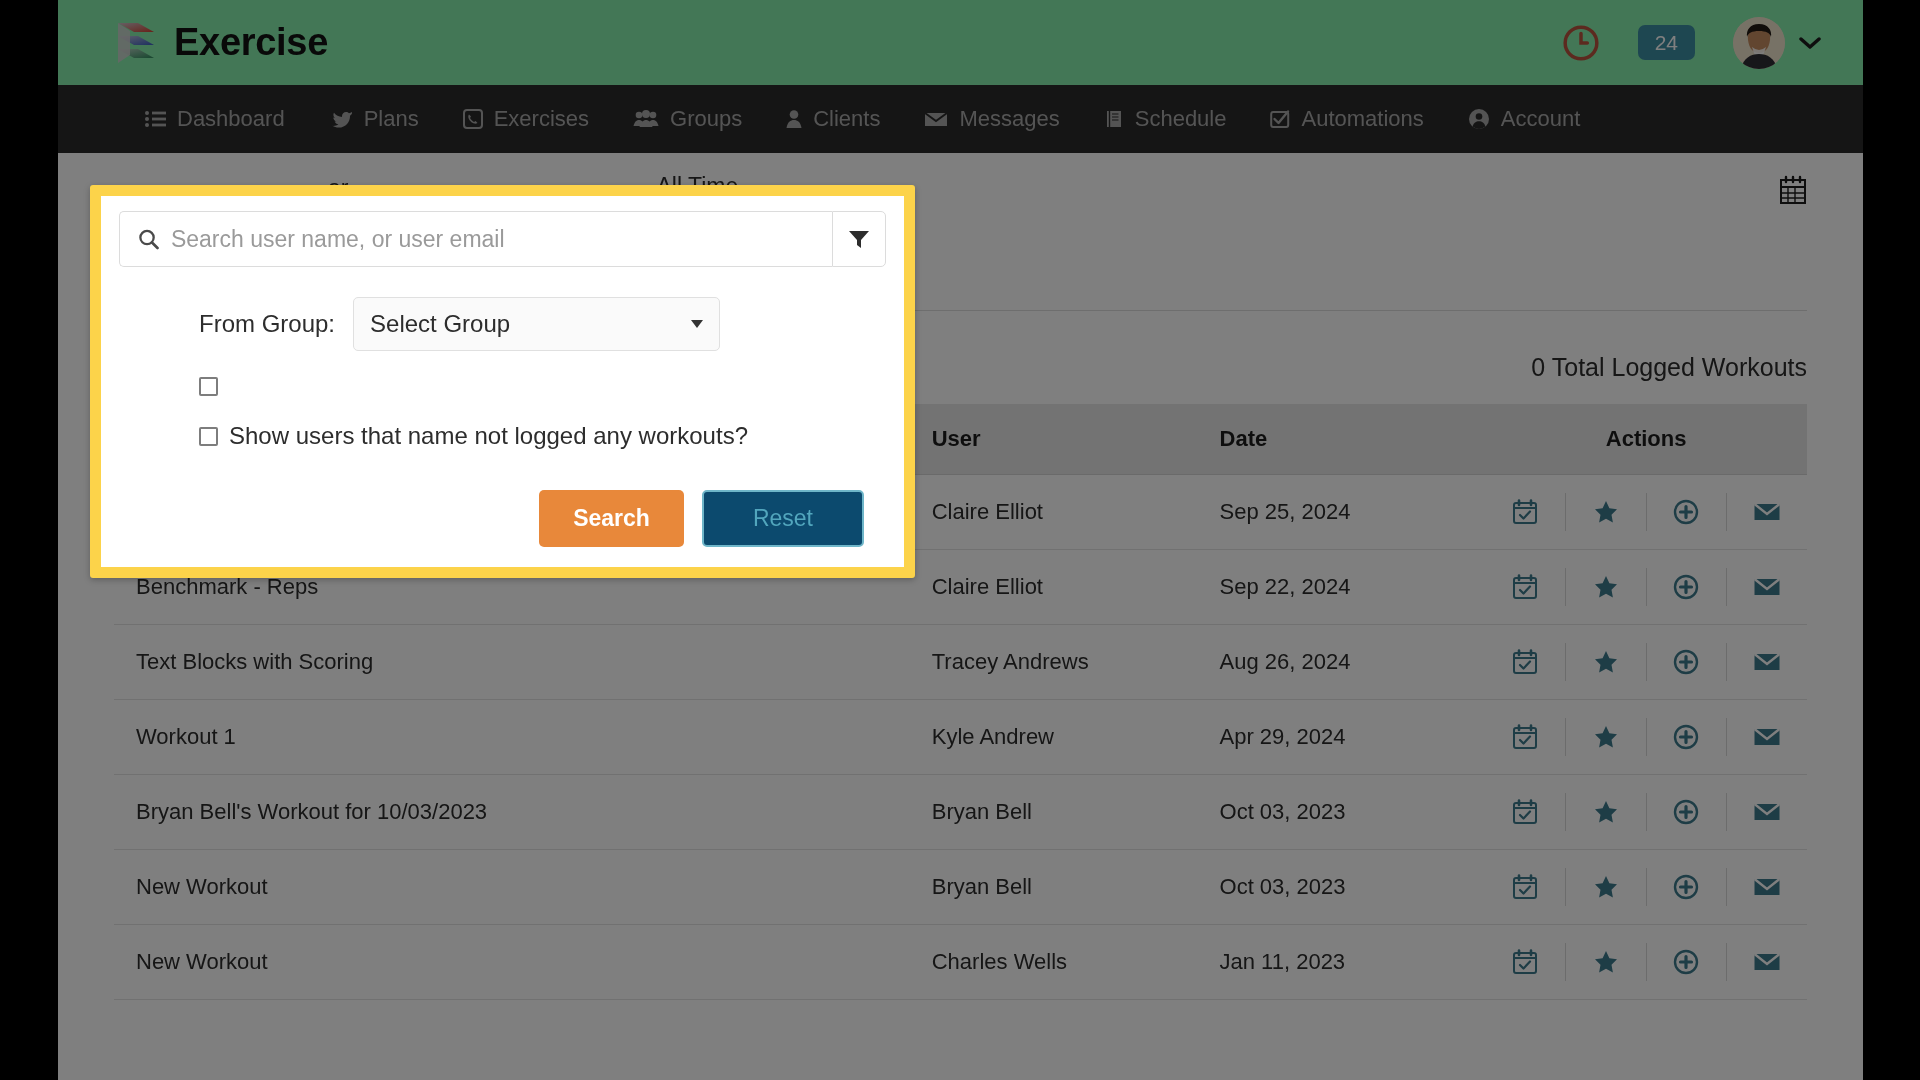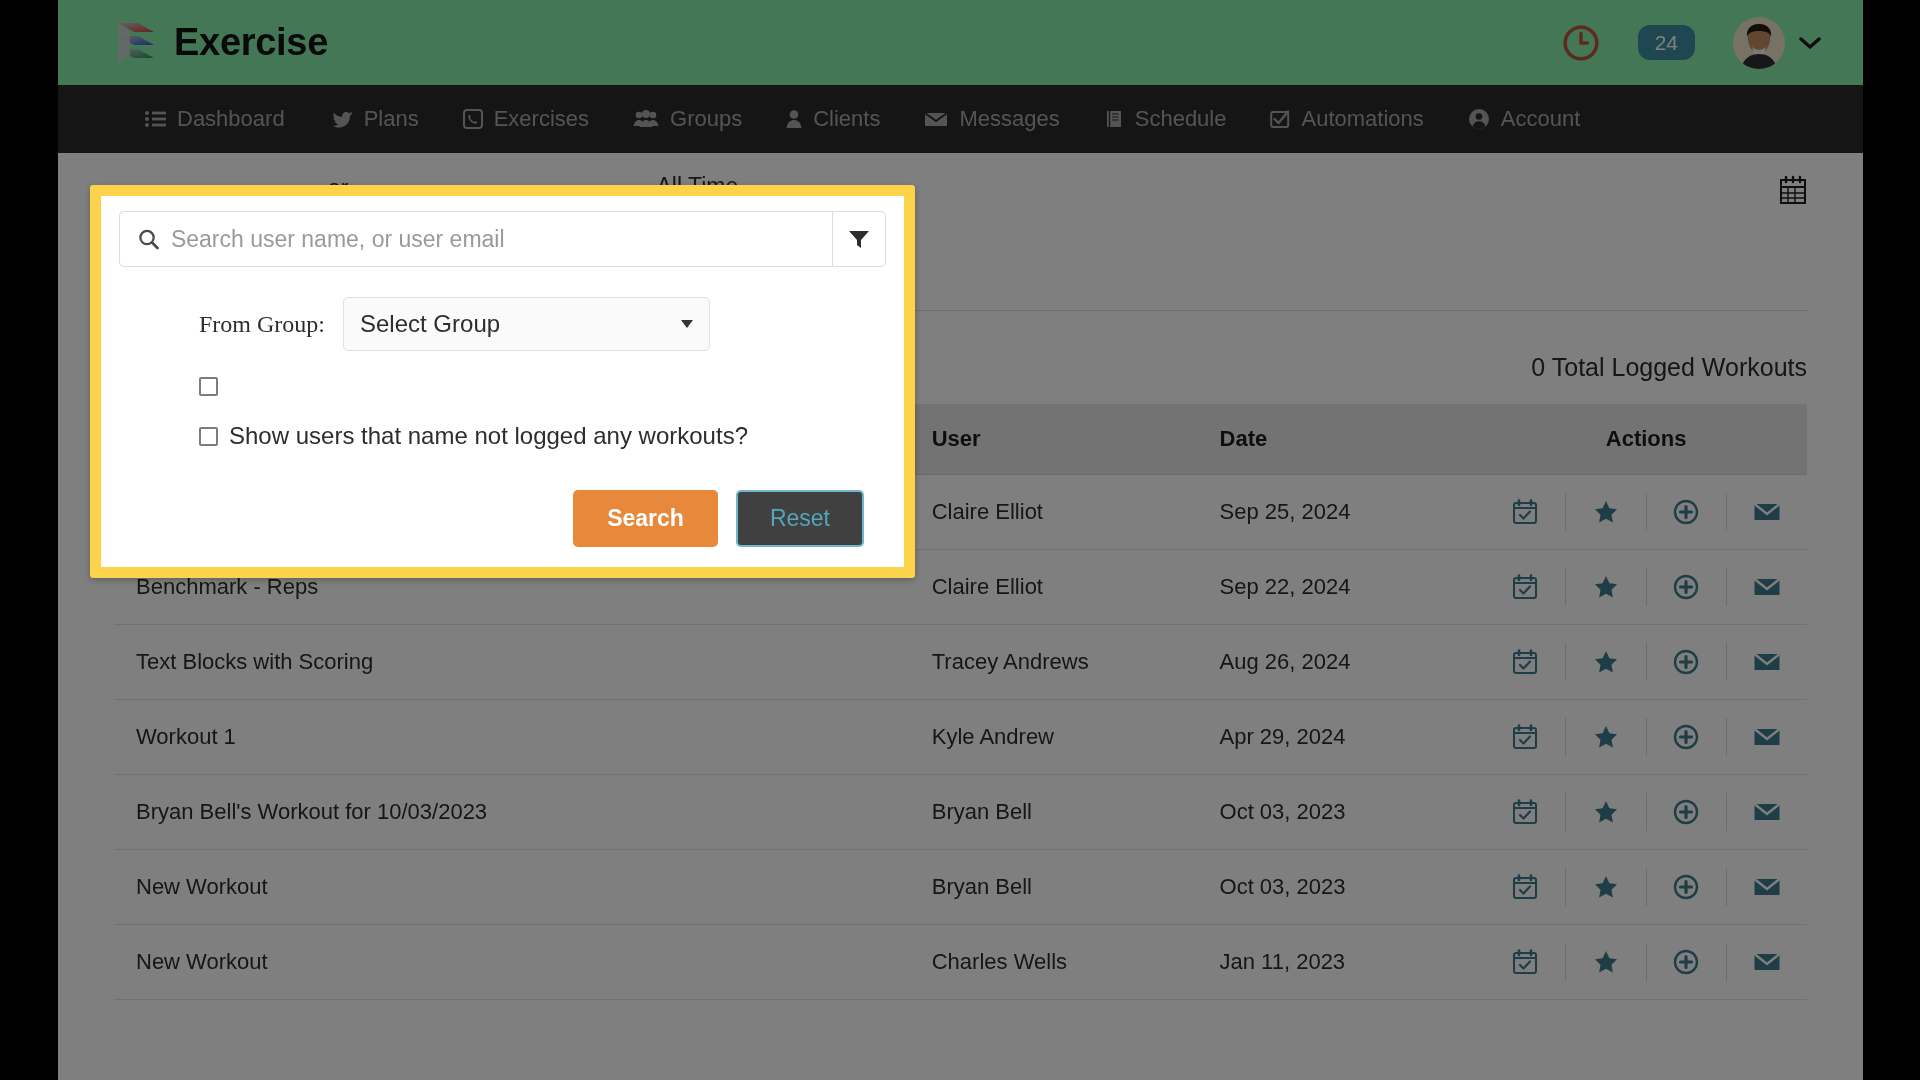--- a/index.html
+++ b/index.html
@@ -43,21 +43,21 @@
     letter-spacing: -0.3px;
   }
   .brandbar-right {
     margin-left: auto;
     display: flex; align-items: center; gap: 38px;
   }
   .clock-icon { width: 38px; height: 38px; display:block; }
   .count-badge {
     background: #3d8ea3;
     color: #ffffff;
-    border-radius: 12px;
+    border-radius: 7px;
     padding: 7px 17px;
     font-size: 21px;
     line-height: 1;
     min-width: 54px;
     text-align: center;
   }
   .avatar-wrap { display:flex; align-items:center; gap: 14px; }
   .avatar {
     width: 52px; height: 52px; border-radius: 50%;
     overflow: hidden; display:block;
@@ -226,21 +226,21 @@
     background: #fff;
     display:flex; align-items:center; justify-content:center;
     cursor:pointer;
   }
 
   .fromgroup-row {
     display: flex; align-items: center;
     gap: 18px;
     padding: 30px 0 0 80px;
   }
-  .fromgroup-label { font-size: 24px; color: #2d2d2d; font-family: Liberation Serif, serif; }
+  .fromgroup-label { font-size: 24px; color: #2d2d2d; }
   .group-select {
     width: 367px; height: 54px;
     border: 1px solid #e0e0e0;
     border-radius: 5px;
     background: #fafafa;
     display:flex; align-items:center;
     padding: 0 16px;
     font-size: 24px; color: #2d2d2d;
     cursor: pointer;
   }
@@ -278,26 +278,26 @@
     color: #ffffff;
     border: none;
     border-radius: 5px;
     font-size: 23px;
     font-weight: 700;
     padding: 15px 34px;
     cursor: pointer;
     font-family: "Liberation Sans", sans-serif;
   }
   .btn-reset {
-    background: #404040;
+    background: #0c4a6e;
     color: #52a6bd;
     border: 2px solid #6fb6c9;
     border-radius: 5px;
     font-size: 23px;
-    padding: 13px 32px;
+    padding: 13px 49px;
     cursor: pointer;
     font-family: "Liberation Sans", sans-serif;
   }
 </style>
 </head>
 <body>
 
 <div id="stage">
 
   <div id="page">

